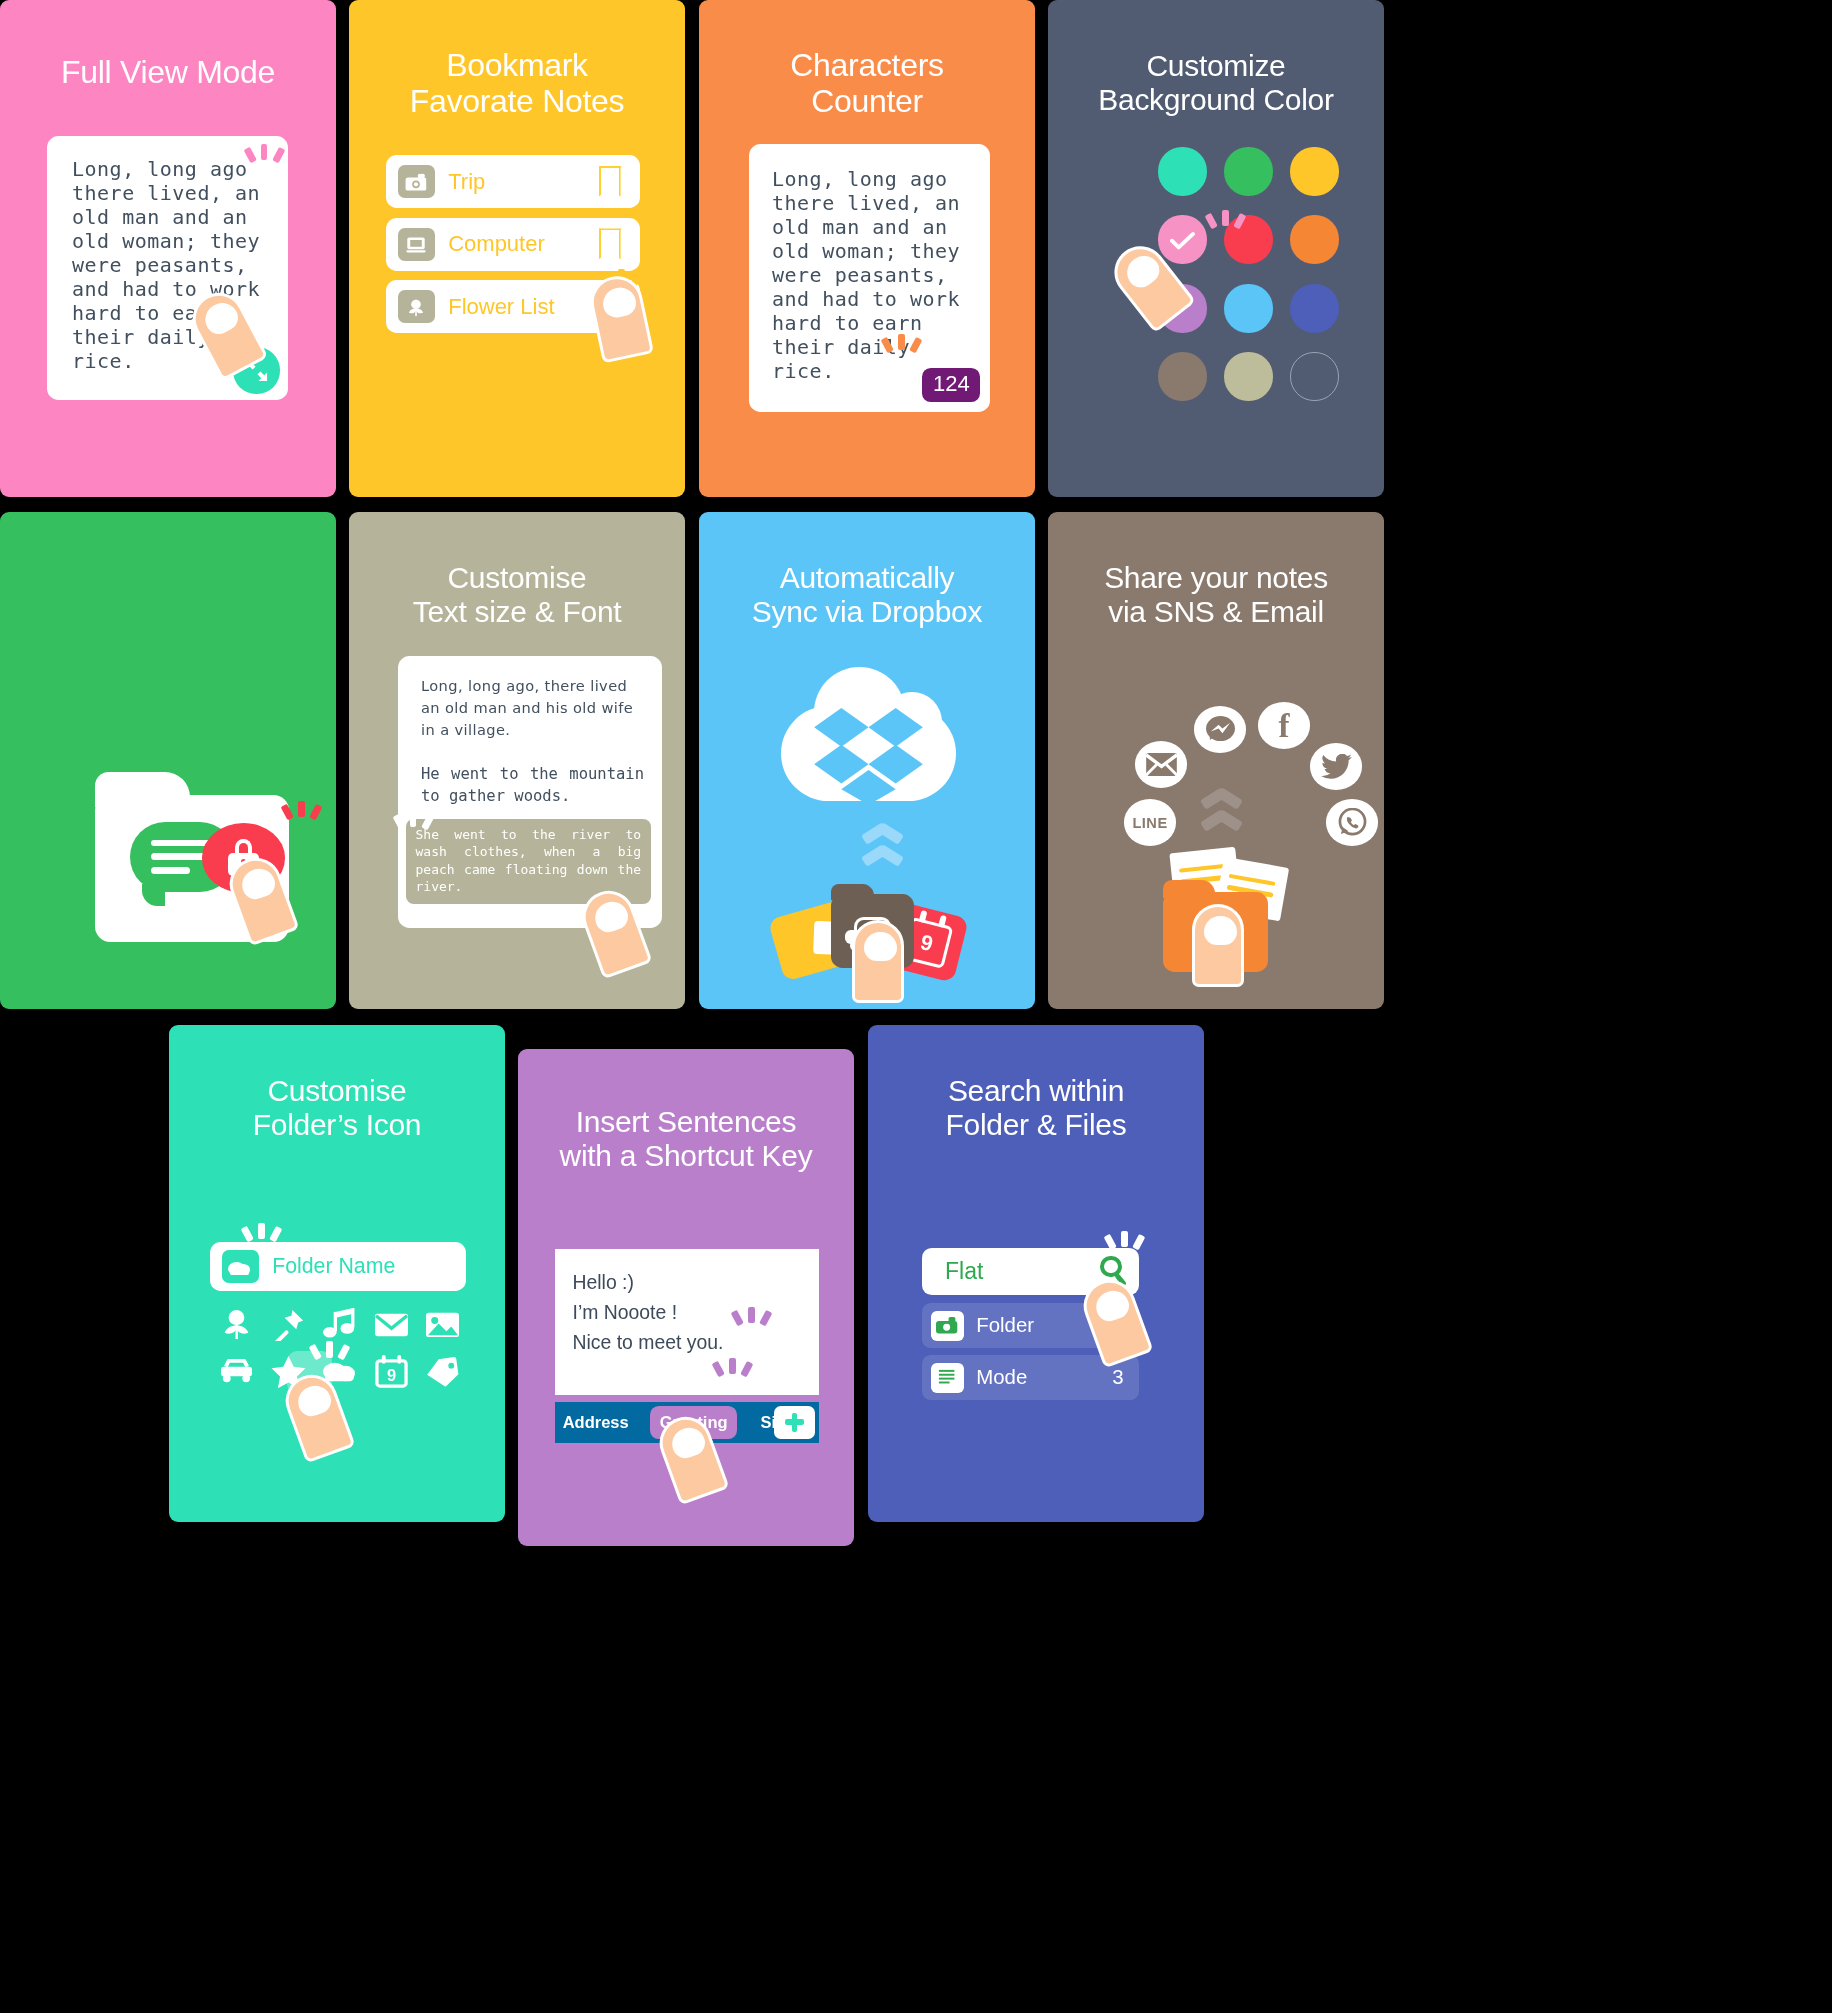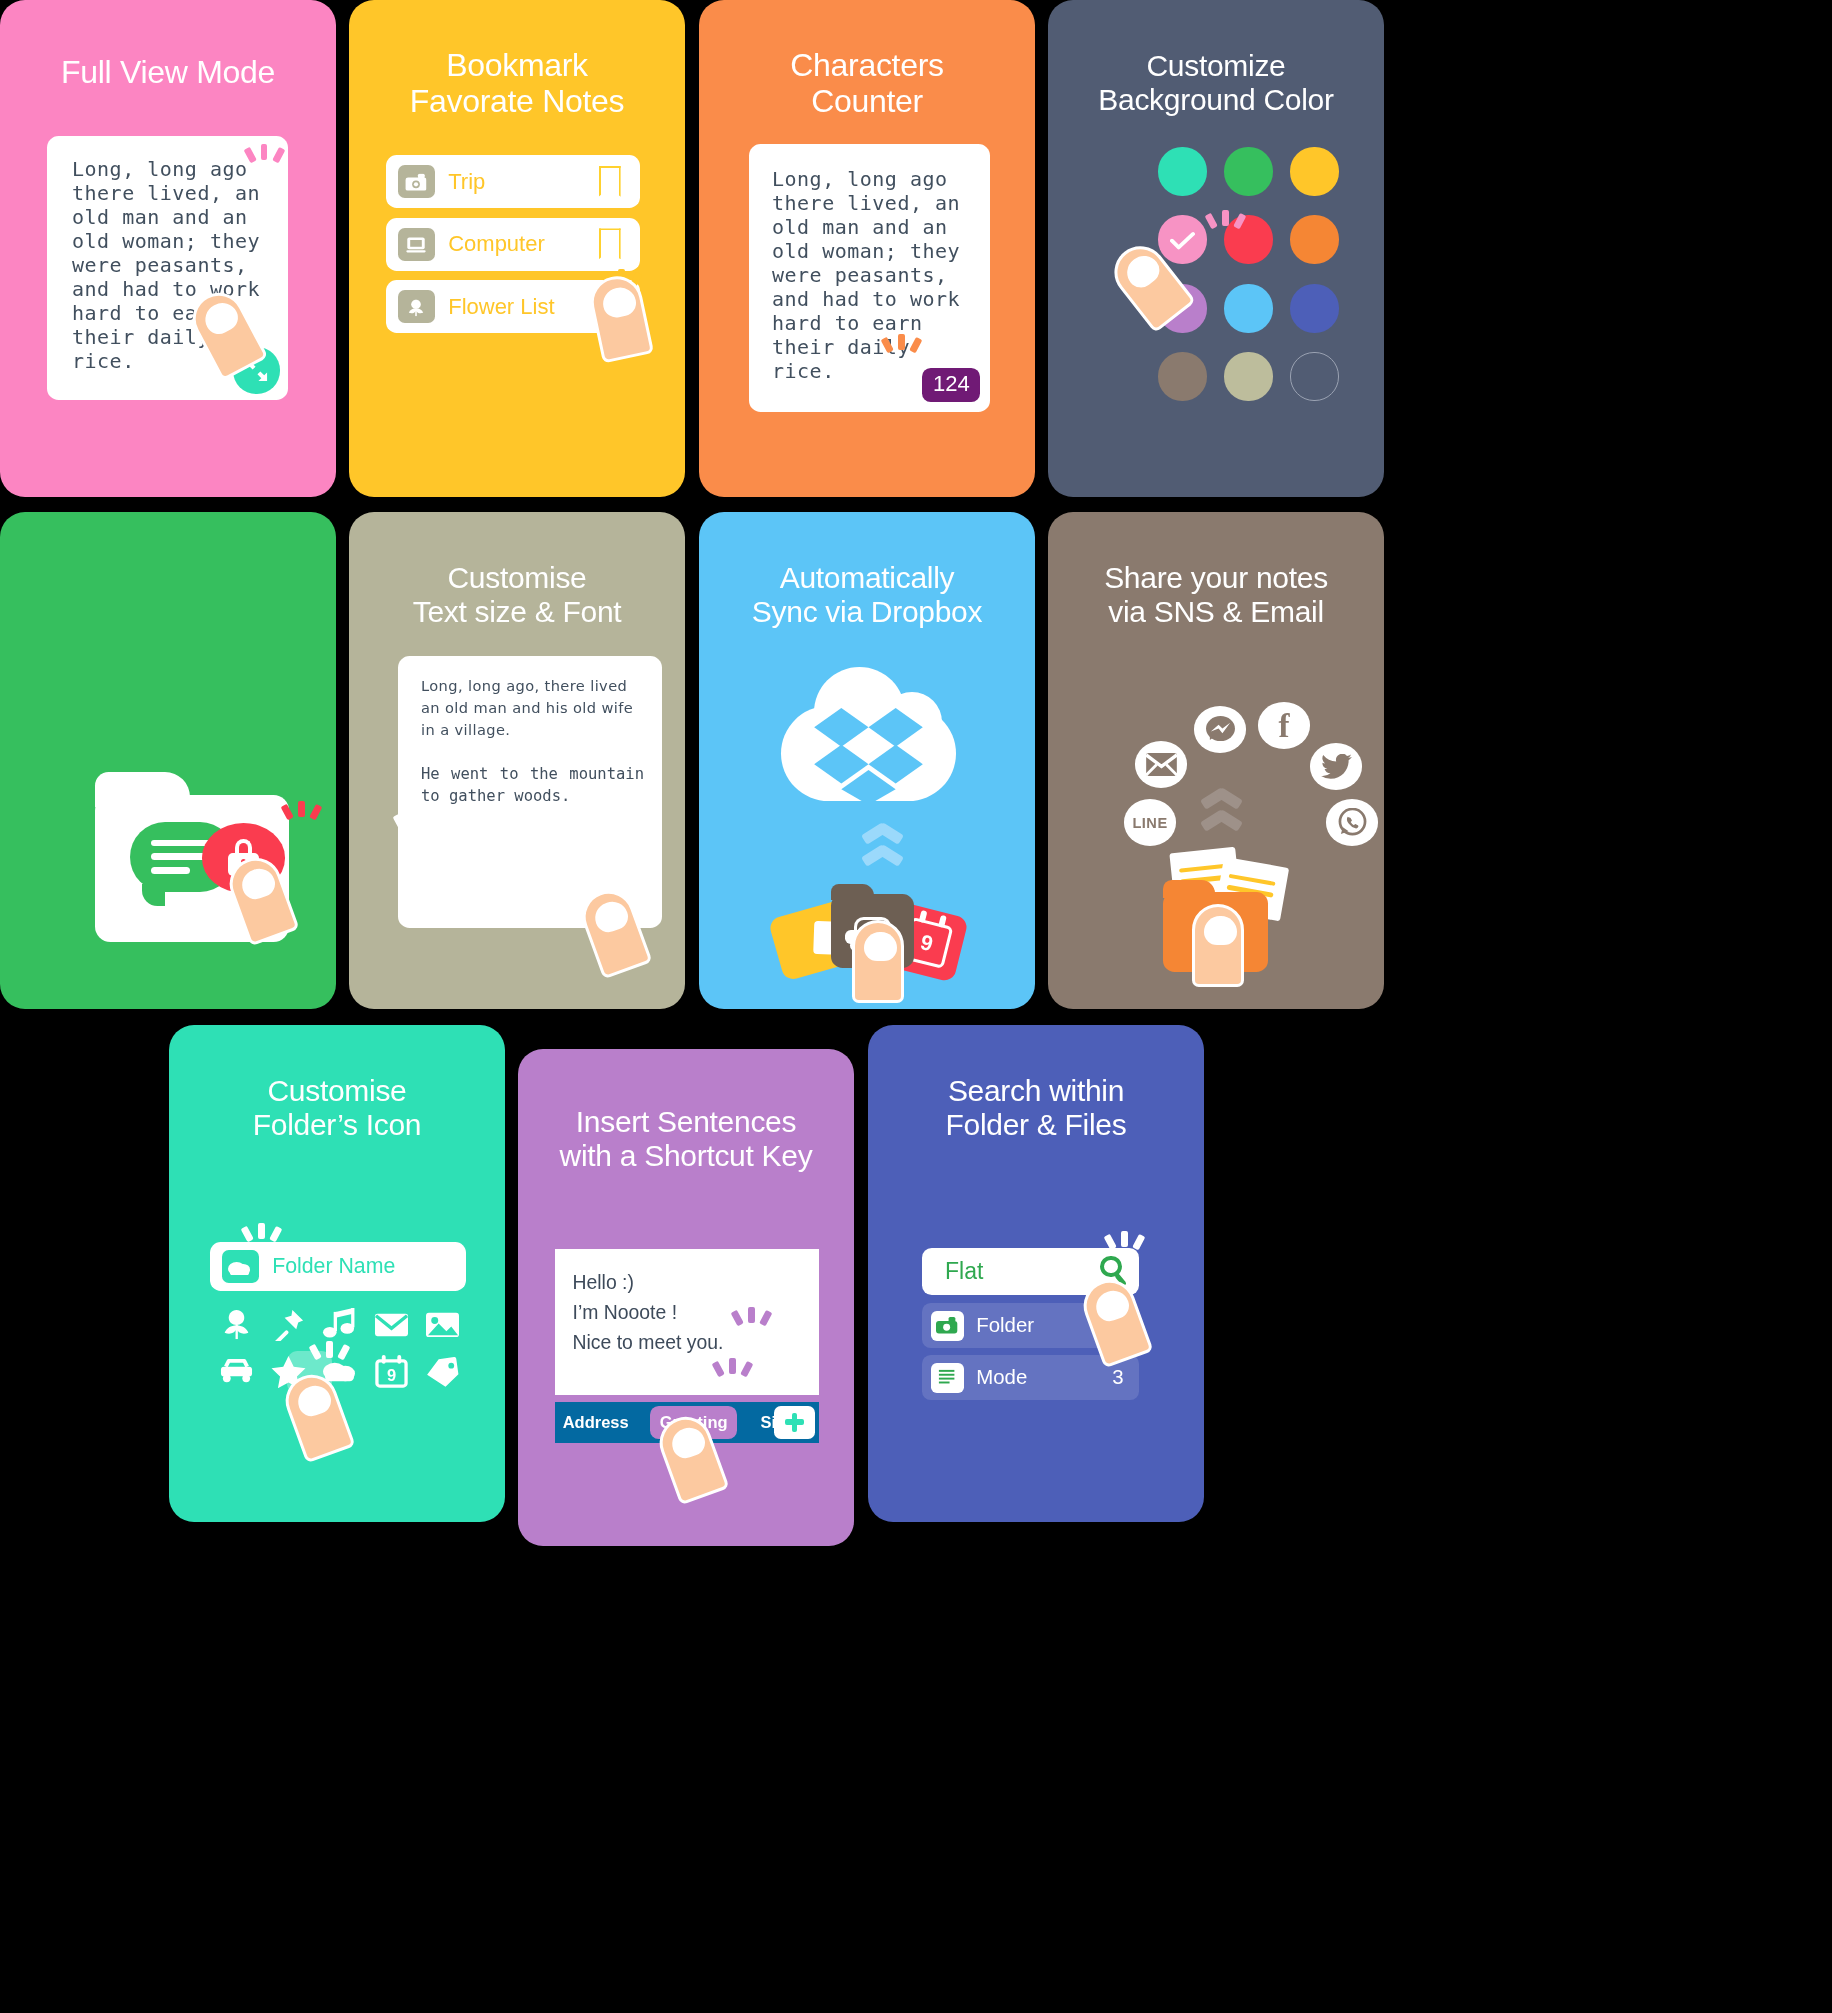--- a/index.html
+++ b/index.html
@@ -6,21 +6,21 @@
   html, body {
     width: 1832px; height: 2014px;
     background: #000;
     font-family: "Liberation Sans", sans-serif;
     overflow: hidden;
   }
   .sheet { width: 1832px; height: 2014px; position: relative; }
 
   .card {
     position: absolute;
-    border-radius: 25px;
+    border-radius: 9px;
     overflow: hidden;
   }
   .card-title {
     position: absolute;
     left: 0; right: 0;
     text-align: center;
     color: #fff;
     font-weight: 400;
     line-height: 1.14;
     letter-spacing: -0.3px;
@@ -452,20 +452,23 @@
     </div>
     <div class="finger rot20" style="left:235px; top:345px;"></div>
   </div>
 
   <div class="card r2" id="card-font">
     <div class="card-title">Customise
 Text size &amp; Font</div>
     <div class="note-sheet">
       <div class="hand-text">Long, long ago, there lived an old man and his old wife in a village.</div>
       <div class="mono-mid">He went to the mountain to gather woods.</div>
+      <div class="sel-block">
+        <p>She went to the river to wash clothes, when a big peach came floating down the river.</p>
+      </div>
       <div class="burst" style="left:-7.8px; top:153px;">
         <i style="background:#fff"></i>
           <i style="background:#fff"></i>
           <i style="background:#fff"></i>
       </div>
     </div>
     <div class="finger rot20" style="left:239px; top:378px;"></div>
   </div>
 
   <div class="card r2" id="card-dropbox">

